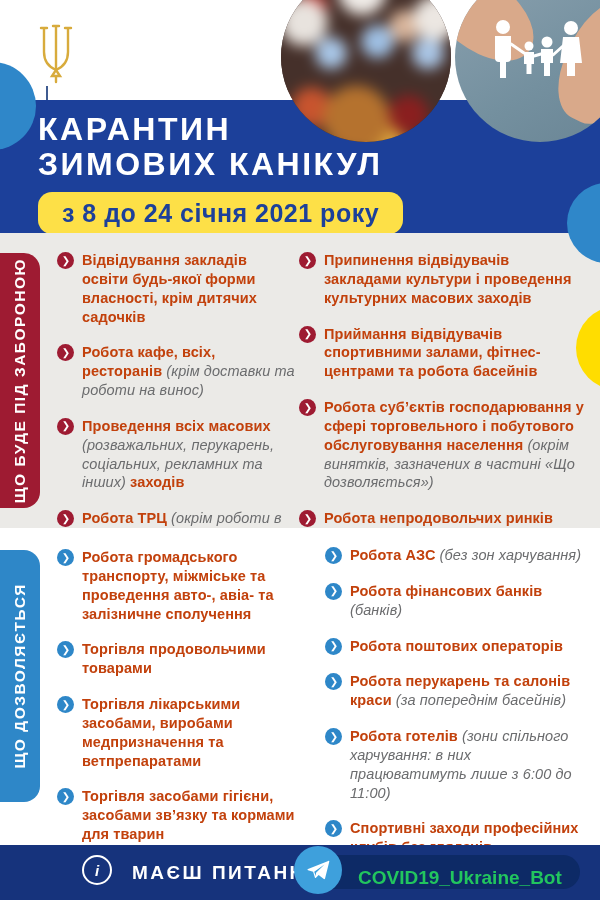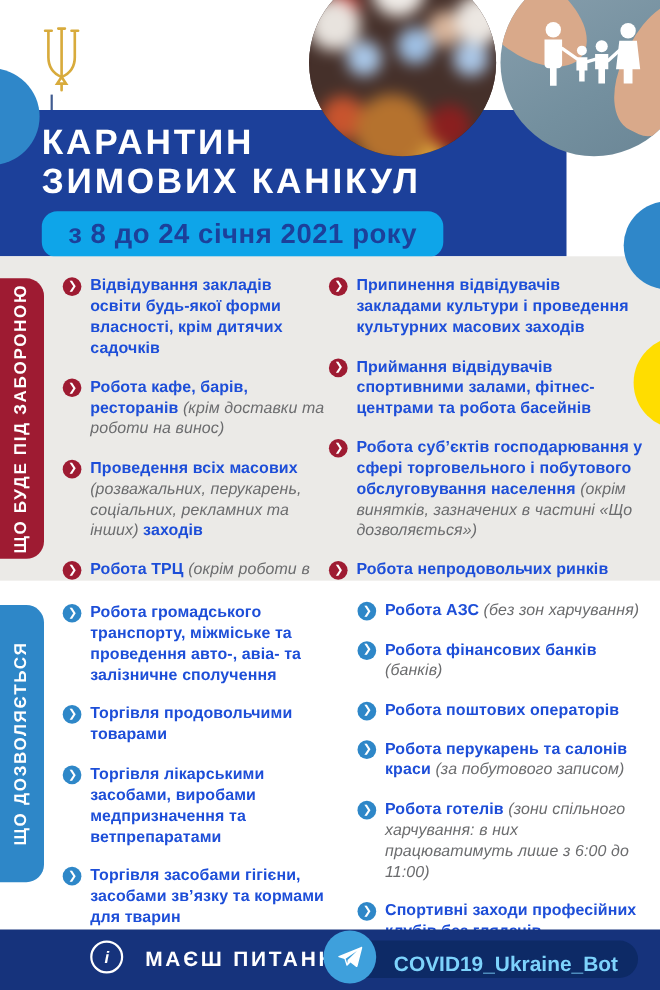--- a/index.html
+++ b/index.html
@@ -31,23 +31,23 @@
       radial-gradient(circle at 22% 76%, #c8542e 0 9%, transparent 10%),
       radial-gradient(circle at 60% 94%, #d9a43c 0 9%, transparent 10%),
       #45302a; }
   .photo-hands { left:455px; background:linear-gradient(145deg,#879dab,#74play 0,#74play 0); background:linear-gradient(145deg,#8da3b1,#70track 0); background:linear-gradient(150deg,#8ba1af 0%,#74909f 60%,#6a8595 100%); }
   .hand { position:absolute; background:#d9a98a; border-radius:48% 52% 55% 45%; }
   .hand-left { width:120px; height:70px; left:-34px; top:8px; transform:rotate(38deg); }
   .hand-right { width:130px; height:74px; right:-44px; top:52px; transform:rotate(-64deg); }
   .cutout { position:absolute; left:34px; top:46px; }
 
   
-  .banner { position:absolute; top:100px; left:0; width:515px; height:133px; background:#1c409a; z-index:2; padding:12px 0 0 38px; }
+  .banner { position:absolute; top:100px; left:0; width:600px; height:133px; background:#1c409a; z-index:2; padding:12px 0 0 38px; }
   .banner h1 { color:#fff; font-weight:800; font-size:32px; letter-spacing:2.5px; line-height:1.1; }
-  .date-badge { position:absolute; left:38px; top:92px; height:42px; background:#0ea5e9; border-radius:14px;
+  .date-badge { position:absolute; left:38px; top:92px; height:42px; background:#fde047; border-radius:14px;
                 display:flex; align-items:center; padding:0 24px; color:#1c409a; font-weight:800; font-size:25px; letter-spacing:.5px; }
 
   
   .circle { position:absolute; border-radius:50%; }
   .c-left-blue { left:-52px; top:62px; width:88px; height:88px; background:#2f87c9; z-index:5; }
   .c-right-blue { left:567px; top:183px; width:80px; height:80px; background:#2f87c9; z-index:6; }
   .c-right-yellow { left:576px; top:306px; width:84px; height:84px; background:#ffdd00; z-index:3; }
   .c-bottom-gray { left:577px; top:658px; width:126px; height:126px; background:#e9e7e3; z-index:1; }
 
   
@@ -67,31 +67,31 @@
   .col-banned-right { left:299px; top:18px; width:290px; }
   .col-allowed-left  { left:57px;  top:20px; width:244px; }
   .col-allowed-right { left:325px; top:18px; width:262px; }
 
   .item { display:flex; gap:8px; }
   .bullet { flex:0 0 17px; width:17px; height:17px; border-radius:50%; color:#fff; font-size:10px; font-weight:700;
             display:flex; align-items:center; justify-content:center; margin-top:1px; line-height:1; padding-left:1px; }
   .sec-banned .bullet { background:#9e1b32; }
   .sec-allowed .bullet { background:#2e87c8; }
   .item p { font-size:14.5px; line-height:1.3; letter-spacing:.1px; }
-  .item .bd { font-weight:700; color:#1d4ed8; }
+  .item .bd { font-weight:700; color:#c2410c; }
   .item .it { font-style:italic; font-weight:400; color:#6b6c6e; }
 
   
   .footer { position:absolute; left:0; top:845px; width:600px; height:55px; background:#16337c; z-index:7; }
   .info-icon { position:absolute; left:82px; top:855px; width:30px; height:30px; border:2px solid #fff; border-radius:50%;
                color:#fff; font-size:15px; font-weight:700; display:flex; align-items:center; justify-content:center; z-index:8; font-style:italic;}
   .question { position:absolute; left:132px; top:845px; height:55px; display:flex; align-items:center;
               color:#fff; font-weight:800; font-size:19px; letter-spacing:2.5px; z-index:8; }
   .bot-pill { position:absolute; left:318px; top:855px; height:34px; background:#0d2a66; border-radius:17px;
-              display:flex; align-items:center; padding:12px 18px 0 40px; color:#7dd3fc; font-weight:700; font-size:19px; z-index:8; }
+              display:flex; align-items:center; padding:12px 18px 0 40px; color:#22c55e; font-weight:700; font-size:19px; z-index:8; }
   .tg-circle { position:absolute; left:294px; top:846px; width:48px; height:48px; border-radius:50%;
                background:#3ea0dc; display:flex; align-items:center; justify-content:center; z-index:9; }
 </style>
 </head>
 <body>
 
 <div class="poster">
 
   <div class="header">
     <div class="logo-wrap">
@@ -149,21 +149,21 @@
     <div class="side-tab tab-banned">
       <span>ЩО БУДЕ ПІД ЗАБОРОНОЮ</span>
     </div>
     <ul class="col col-banned-left">
         <li class="item">
           <span class="bullet">❯</span>
           <p><span class="bd">Відвідування закладів освіти будь-якої форми власності, крім дитячих садочків</span></p>
         </li>
         <li class="item">
           <span class="bullet">❯</span>
-          <p><span class="bd">Робота кафе, барів, ресторанів </span><span class="it">(крім доставки та роботи на винос)</span></p>
+          <p><span class="bd">Робота кафе, всіх, ресторанів </span><span class="it">(крім доставки та роботи на винос)</span></p>
         </li>
         <li class="item">
           <span class="bullet">❯</span>
           <p><span class="bd">Проведення всіх масових </span><span class="it">(розважальних, перукарень, соціальних, рекламних та інших) </span><span class="bd">заходів</span></p>
         </li>
         <li class="item">
           <span class="bullet">❯</span>
           <p><span class="bd">Робота ТРЦ </span><span class="it">(окрім роботи в них суб’єктів господарювання зазначених у винятках «Що дозволяється»)</span></p>
         </li>
       </ul>
@@ -221,21 +221,21 @@
         <li class="item">
           <span class="bullet">❯</span>
           <p><span class="bd">Робота фінансових банків </span><span class="it">(банків)</span></p>
         </li>
         <li class="item">
           <span class="bullet">❯</span>
           <p><span class="bd">Робота поштових операторів</span></p>
         </li>
         <li class="item">
           <span class="bullet">❯</span>
-          <p><span class="bd">Робота перукарень та салонів краси </span><span class="it">(за побутового записом)</span></p>
+          <p><span class="bd">Робота перукарень та салонів краси </span><span class="it">(за попереднім басейнів)</span></p>
         </li>
         <li class="item">
           <span class="bullet">❯</span>
           <p><span class="bd">Робота готелів </span><span class="it">(зони спільного харчування: в них працюватимуть лише з 6:00 до 11:00)</span></p>
         </li>
         <li class="item">
           <span class="bullet">❯</span>
           <p><span class="bd">Спортивні заходи професійних клубів без глядачів</span></p>
         </li>
       </ul>

